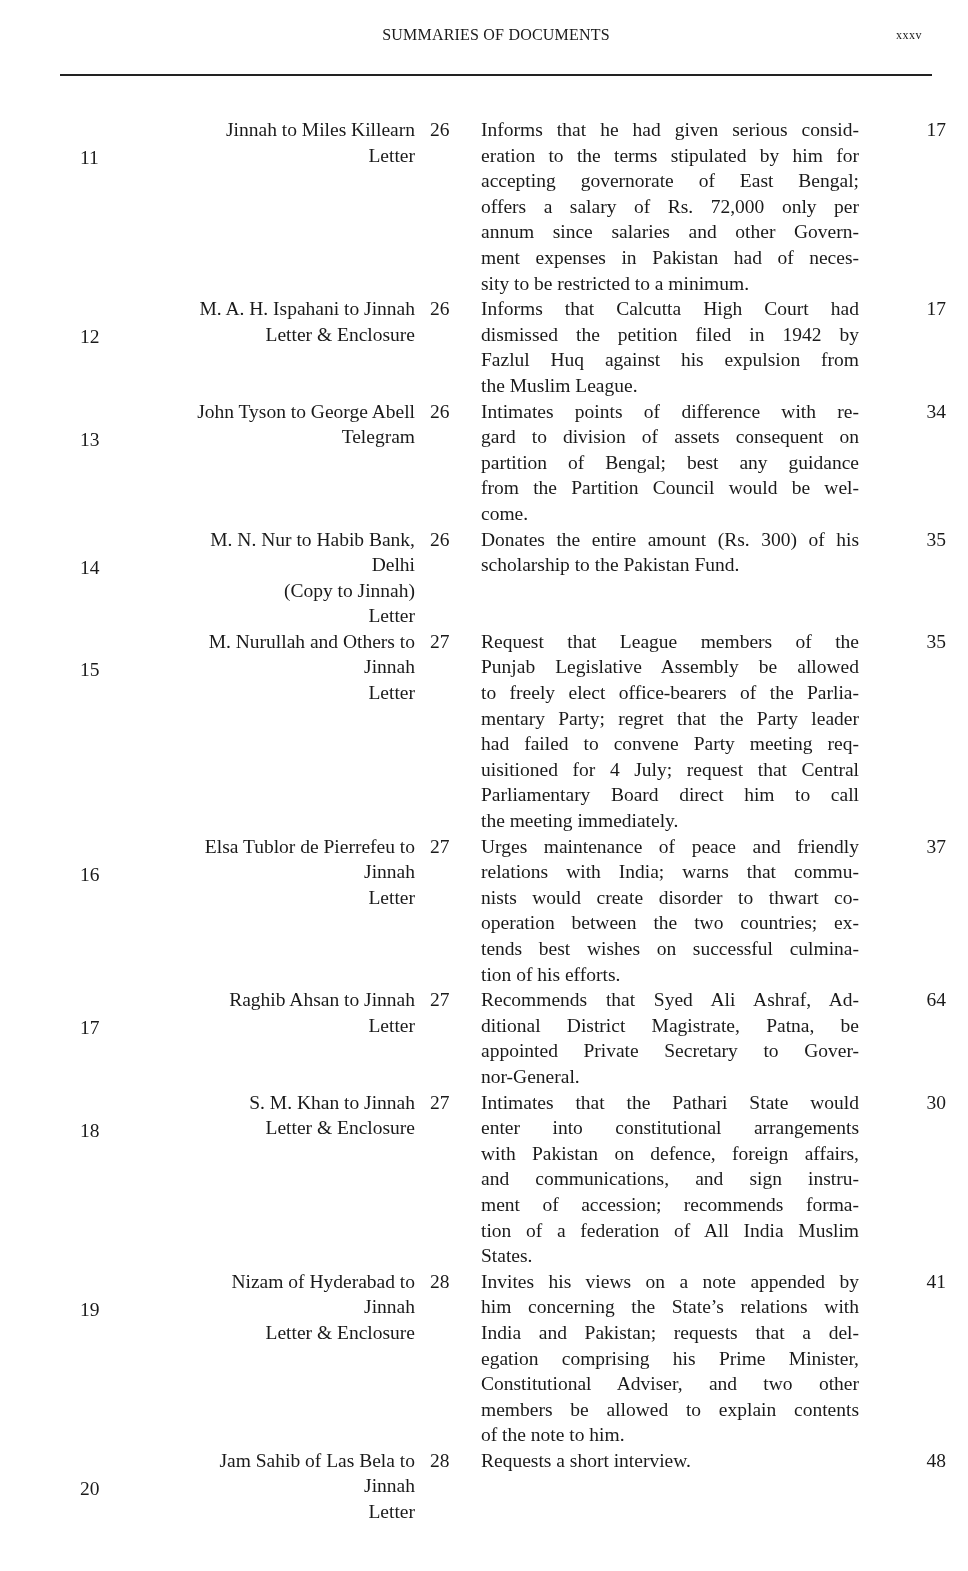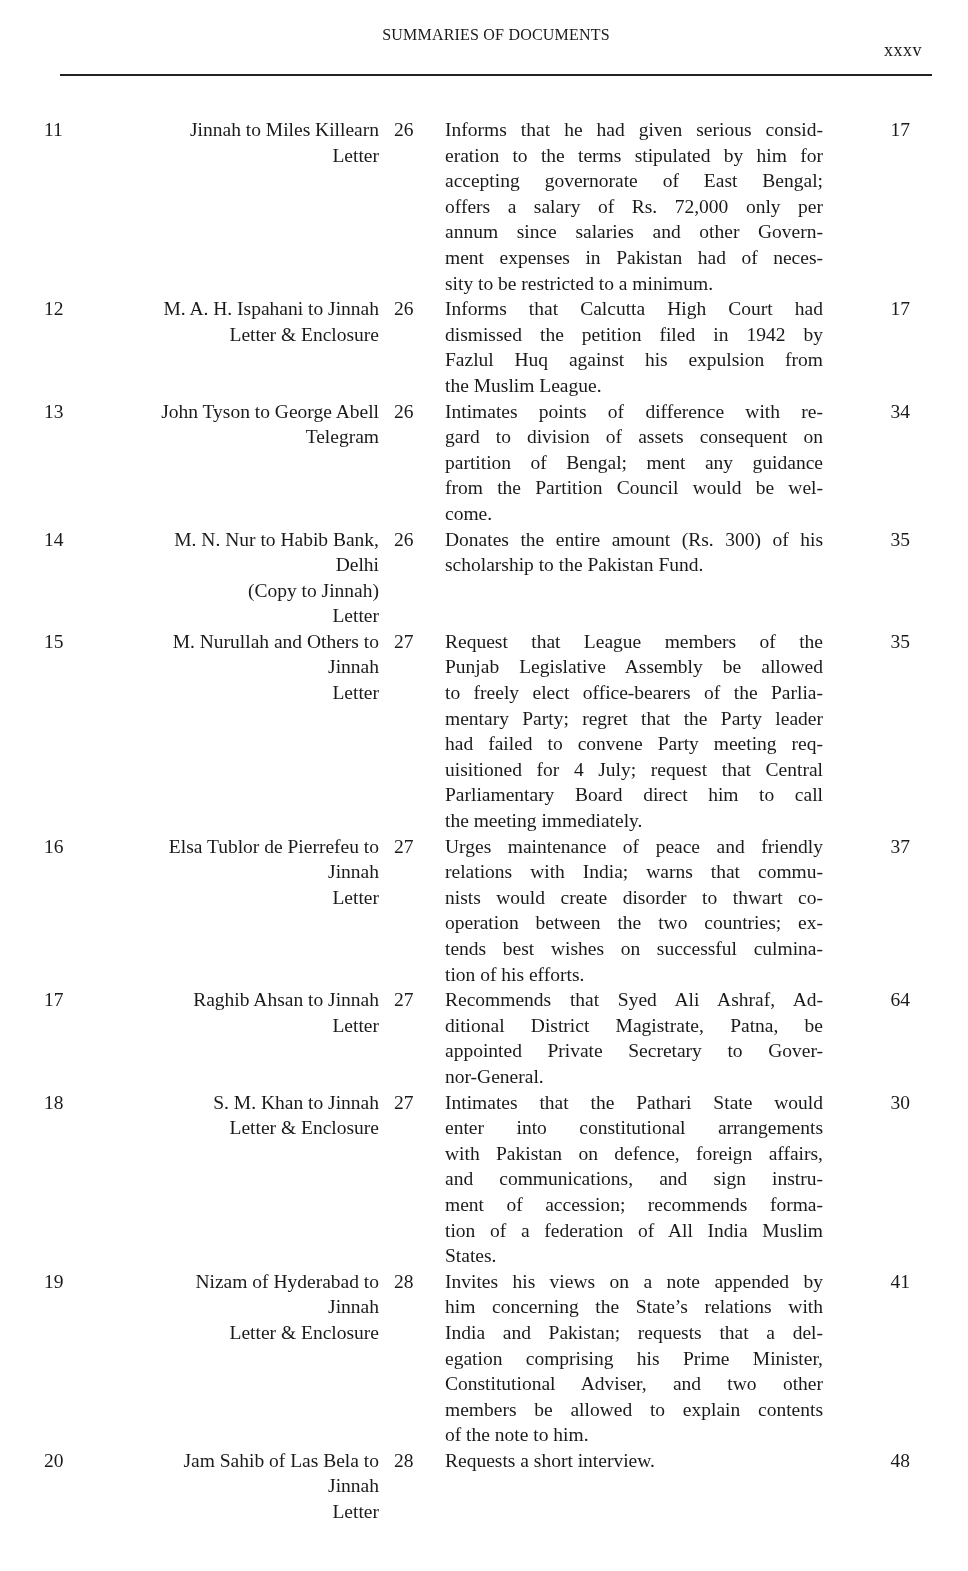--- a/index.html
+++ b/index.html
@@ -27,22 +27,22 @@
       left: 0;
       width: 100%;
       text-align: center;
       top: 0;
       font-size: 16px;
       letter-spacing: 0.2px;
     }
     .page-roman {
       position: absolute;
       right: 10px;
-      top: 14px;
-      font-size: 18px;
+      top: 2px;
+      font-size: 12px;
       letter-spacing: 0.5px;
     }
     .header-rule {
       position: absolute;
       left: 60px;
       top: 74px;
       width: 872px;
       height: 2px;
       background: #222;
     }
@@ -54,23 +54,24 @@
     }
     .entry {
       position: relative;
       display: flex;
       align-items: flex-start;
       font-size: 19.5px;
       line-height: 25.6px;
     }
     .col-num {
       width: 58px;
-      padding-left: 44px;
+      padding-left: 80px;
       box-sizing: content-box;
       flex: none;
+      margin-top: 28px;
     }
     .col-title {
       width: 268px;
       margin-left: 9px;
       flex: none;
       text-align: right;
     }
     .col-title .line { display: block; white-space: nowrap; }
     .col-date {
       width: 36px;
@@ -144,21 +145,21 @@
     <div class="entry">
     <div class="col-num">13</div>
     <div class="col-title">
         <span class="line">John Tyson to George Abell</span>
         <span class="line">Telegram</span>
       </div>
     <div class="col-date">26</div>
     <div class="col-summary">
         <span class="line">Intimates points of difference with re-</span>
         <span class="line">gard to division of assets consequent on</span>
-        <span class="line">partition of Bengal; ment any guidance</span>
+        <span class="line">partition of Bengal; best any guidance</span>
         <span class="line">from the Partition Council would be wel-</span>
         <span class="line last">come.</span>
       </div>
     <div class="col-page">34</div>
   </div>
     <div class="entry">
     <div class="col-num">14</div>
     <div class="col-title">
         <span class="line">M. N. Nur to Habib Bank,</span>
         <span class="line">Delhi</span>

